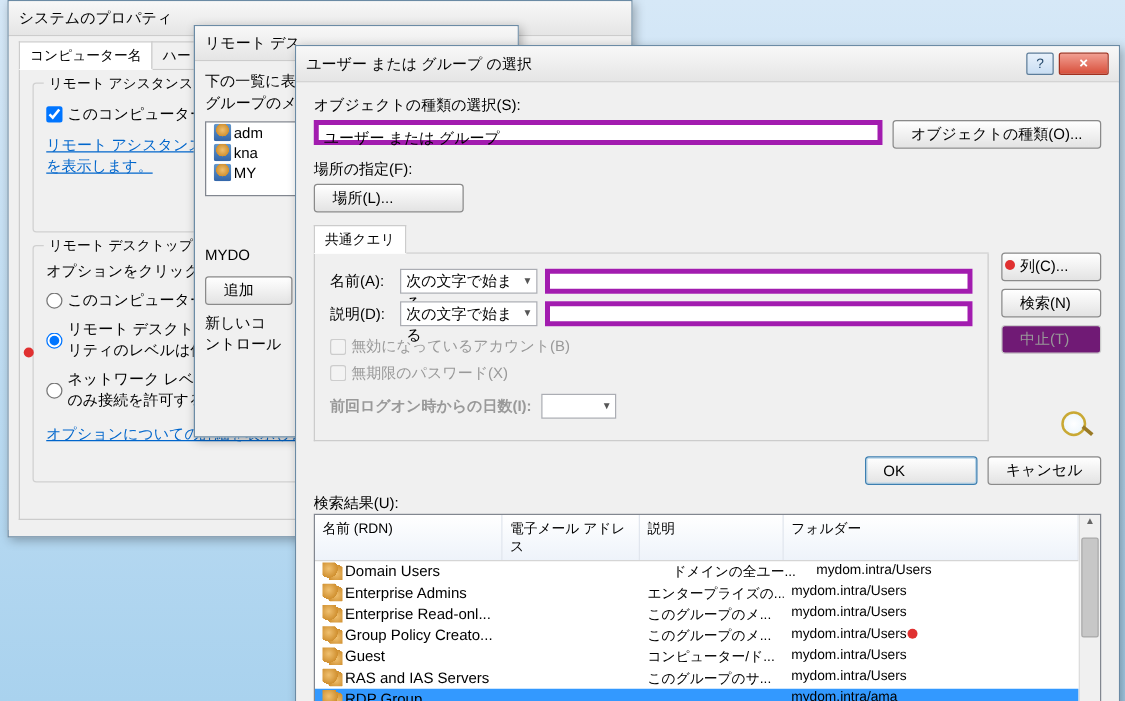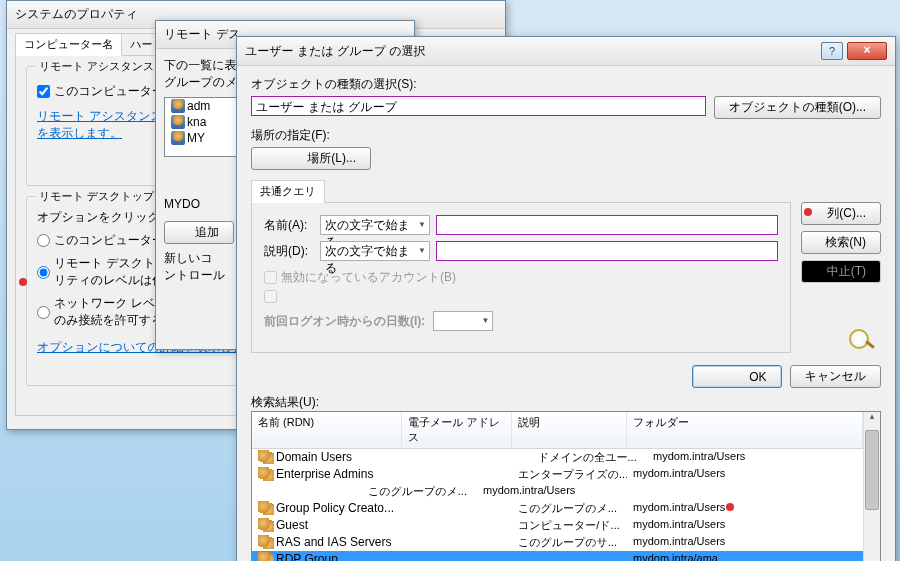--- a/index.html
+++ b/index.html
@@ -10,24 +10,24 @@
   .tab-strip { display: flex; border-bottom: 1px solid #ccc; }
   .tab { padding: 3px 8px; background: #f0f0f0; border: 1px solid #ccc; border-bottom: none; margin-right: -1px; font-size: 11px; }
   .tab.active { background: #fff; border-bottom: 1px solid #fff; margin-bottom: -1px; }
   .groupbox { border: 1px solid #d0d0d0; border-radius: 3px; padding: 12px 10px 10px; margin-bottom: 10px; position: relative; }
   .groupbox-title { position: absolute; top: -8px; left: 8px; background: #f0f0f0; padding: 0 4px; font-size: 11px; }
   .checkbox { display: flex; align-items: center; gap: 4px; margin: 4px 0; }
   .checkbox input { margin: 0; }
   .radio { display: flex; align-items: center; gap: 4px; margin: 6px 0; }
   .radio input { margin: 0; }
   .link { color: #0066cc; text-decoration: underline; cursor: pointer; }
-  .btn { background: linear-gradient(to bottom, #fff, #e3e3e3); border: 1px solid #8a8a8a; padding: 2px 14px; border-radius: 3px; cursor: pointer; min-width: 70px; text-align: right; }
+  .btn { background: linear-gradient(to bottom, #fff, #e3e3e3); border: 1px solid #8a8a8a; padding: 2px 14px; border-radius: 3px; cursor: pointer; min-width: 70px; text-align: left; }
   .btn.primary { border: 1px solid #3c7fb1; box-shadow: inset 0 0 0 1px #b9d6e9; }
-  .btn.disabled { color: #999; border-color: #ccc; background: #000000; }
-  .textfield { background: #fff; border: 1px solid #a21caf; padding: 2px 4px; height: 20px; }
+  .btn.disabled { color: #999; border-color: #ccc; background: #701a75; }
+  .textfield { background: #fff; border: 4px solid #a21caf; padding: 2px 4px; height: 20px; }
   .select { background: #fff; border: 1px solid #abadb3; padding: 1px 16px 1px 4px; height: 20px; position: relative; }
   .select::after { content: "▼"; position: absolute; right: 3px; font-size: 8px; color: #555; top: 4px; }
   .listview { background: #fff; border: 1px solid #828790; overflow: hidden; }
   .lv-head { display: flex; background: linear-gradient(to bottom, #fff, #eef3fa); border-bottom: 1px solid #d5d5d5; }
   .lv-head-cell { padding: 3px 6px; border-right: 1px solid #e1e6ee; font-size: 11px; }
   .lv-row { display: flex; padding: 0; }
   .lv-row.selected { background: #3399ff; color: #000000; }
   .lv-cell { padding: 1px 6px; overflow: hidden; white-space: nowrap; text-overflow: ellipsis; font-size: 11px; display: flex; align-items: flex-start; gap: 2px; }
   .icon-group { width: 16px; height: 14px; display: inline-block; background: radial-gradient(circle at 5px 5px, #f0c070 0%, #d09030 50%, transparent 51%), radial-gradient(circle at 11px 9px, #f0c070 0%, #d09030 50%, transparent 51%); }
   .icon-user { width: 14px; height: 14px; display: inline-block; background: radial-gradient(circle at 7px 5px, #f0c070 0%, #d09030 45%, transparent 46%), linear-gradient(#6699cc, #3366aa); border-radius: 2px; }
@@ -154,20 +154,21 @@
             <span style="width:50px;">説明(D):</span>
             <div class="select" style="width:110px;"><span>次の文字で始まる</span></div>
             <div class="textfield" style="flex:1;"></div>
           </div>
           <label class="checkbox" style="color:#999;">
             <input type="checkbox" disabled="" style="">
             <span>無効になっているアカウント(B)</span>
           </label>
           <label class="checkbox" style="color:#999;">
             <input type="checkbox" disabled="" style="">
+            <span>無期限のパスワード(X)</span>
           </label>
           <div style="display:flex; align-items:center; gap:8px; margin-top:8px; color:#999;font-weight:bold;">
             <span>前回ログオン時からの日数(I):</span>
             <div class="select" style="width:60px; color:#999;"></div>
           </div>
         </div>
       </div>
       <div style="width:80px; display:flex; flex-direction:column; gap:6px; padding-top:22px;">
         <button class="btn">列(C)...</button>
         <button class="btn">検索(N)</button>
@@ -204,20 +205,24 @@
             <div class="lv-row">
               <div class="lv-cell" style="width:150px;">
                 <span class="icon-group"></span>
                 <span>Enterprise Admins</span>
               </div>
               <div class="lv-cell" style="width:110px;"></div>
               <div class="lv-cell" style="width:115px;">エンタープライズの...</div>
               <div class="lv-cell" style="flex:1;">mydom.intra/Users</div>
             </div>
             <div class="lv-row">
+              <div class="lv-cell" style="width:150px;">
+                <span class="icon-group"></span>
+                <span>Enterprise Read-onl...</span>
+              </div>
               <div class="lv-cell" style="width:110px;"></div>
               <div class="lv-cell" style="width:115px;">このグループのメ...</div>
               <div class="lv-cell" style="flex:1;">mydom.intra/Users</div>
             </div>
             <div class="lv-row">
               <div class="lv-cell" style="width:150px;">
                 <span class="icon-group"></span>
                 <span>Group Policy Creato...</span>
               </div>
               <div class="lv-cell" style="width:110px;"></div>

